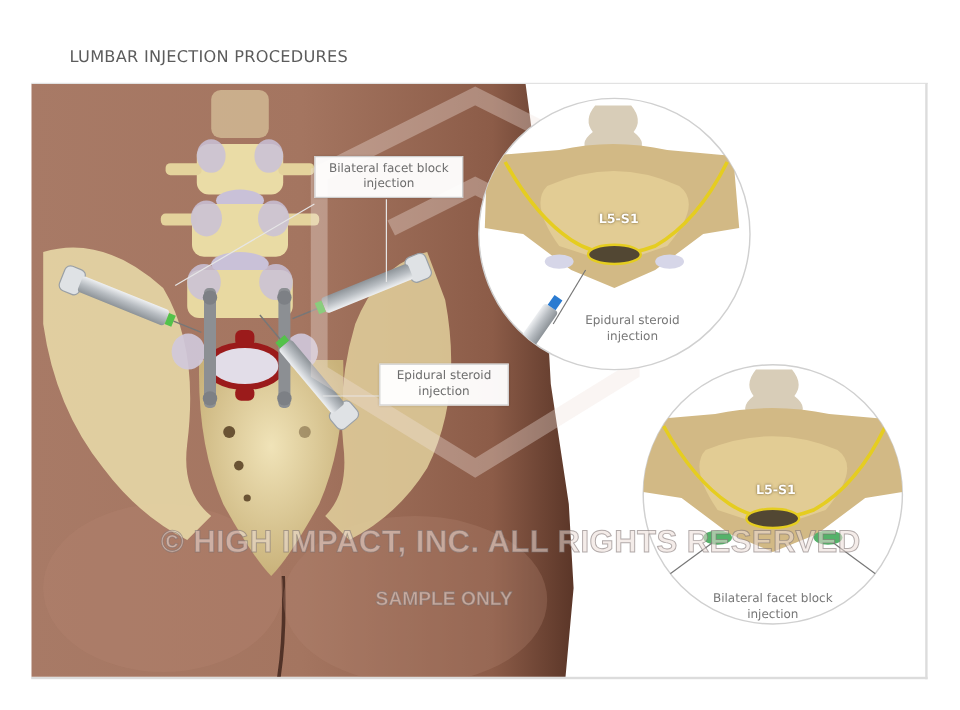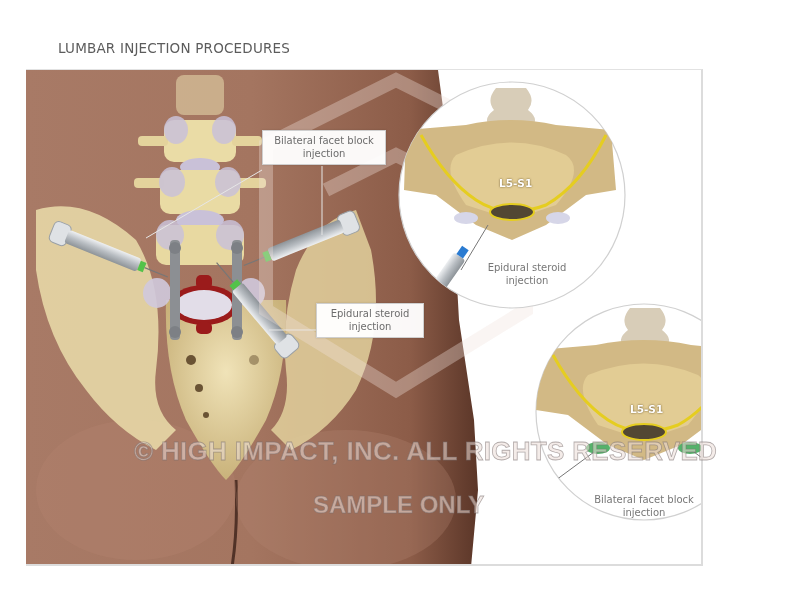--- a/index.html
+++ b/index.html
@@ -1,24 +1,24 @@
 <!DOCTYPE html>
 <html><head>
 <meta charset="utf-8">
 <style>
   html, body { margin: 0; padding: 0; background: #ffffff; }
   body { width: 800px; height: 592px; position: relative; overflow: hidden; font-family: "Liberation Sans", sans-serif; }
   .title { position: absolute; left: 22px; top: 40px; font-size: 13.5px; letter-spacing: 0.2px; color: #5c5c5c; font-family: "DejaVu Sans", sans-serif; font-weight: normal; margin-left: 36px; }
-  .panel { position: absolute; left: 26px; top: 69px; width: 677px; height: 497px; border-right: 2px solid #dcdcdc; border-bottom: 2px solid #dcdcdc; border-top: 1px solid #e2e2e2; box-sizing: border-box; background: #fff; overflow: hidden; }
+  .panel { position: absolute; left: 26px; top: 69px; width: 747px; height: 497px; border-right: 2px solid #dcdcdc; border-bottom: 2px solid #dcdcdc; border-top: 1px solid #e2e2e2; box-sizing: border-box; background: #fff; overflow: hidden; }
   svg.art { position: absolute; left: 0; top: 0; }
   .callout { position: absolute; background: rgba(255,255,255,0.96); border: 1px solid #cfcfcf; color: #6d6d6d; font-size: 10px; line-height: 12.5px; text-align: center; font-family: "DejaVu Sans", sans-serif; box-shadow: 0 0 2px rgba(0,0,0,0.15); }
   .caption { position: absolute; color: #777; font-size: 10px; line-height: 13px; text-align: center; font-family: "DejaVu Sans", sans-serif; }
   .level { position: absolute; color: #ffffff; font-weight: bold; font-size: 10.5px; font-family: "DejaVu Sans", sans-serif; text-shadow: 0 0 2px rgba(60,40,0,0.8); text-align: right; }
   .wm1 { position: absolute; left: 134px; top: 436px; font-size: 26px; font-weight: bold; color: rgba(235,220,215,0.55); -webkit-text-stroke: 0.8px rgba(120,110,110,0.55); letter-spacing: 0.3px; white-space: nowrap; font-family: "Liberation Sans", sans-serif; }
-  .wm2 { position: absolute; left: 313px; top: 491px; font-size: 24px; font-weight: bold; color: rgba(235,220,215,0.55); -webkit-text-stroke: 0.8px rgba(120,110,110,0.55); white-space: nowrap; font-family: "Liberation Sans", sans-serif; }
+  .wm2 { position: absolute; left: 313px; top: 491px; font-size: 16px; font-weight: bold; color: rgba(235,220,215,0.55); -webkit-text-stroke: 0.8px rgba(120,110,110,0.55); white-space: nowrap; font-family: "Liberation Sans", sans-serif; }
 </style>
 </head>
 <body>
 
 <div class="title">LUMBAR INJECTION PROCEDURES</div>
 
 <div class="panel">
   <svg class="art" width="747" height="497" viewBox="0 0 747 497">
     <defs>
       <linearGradient id="skinG" x1="0" y1="0" x2="1" y2="0">

